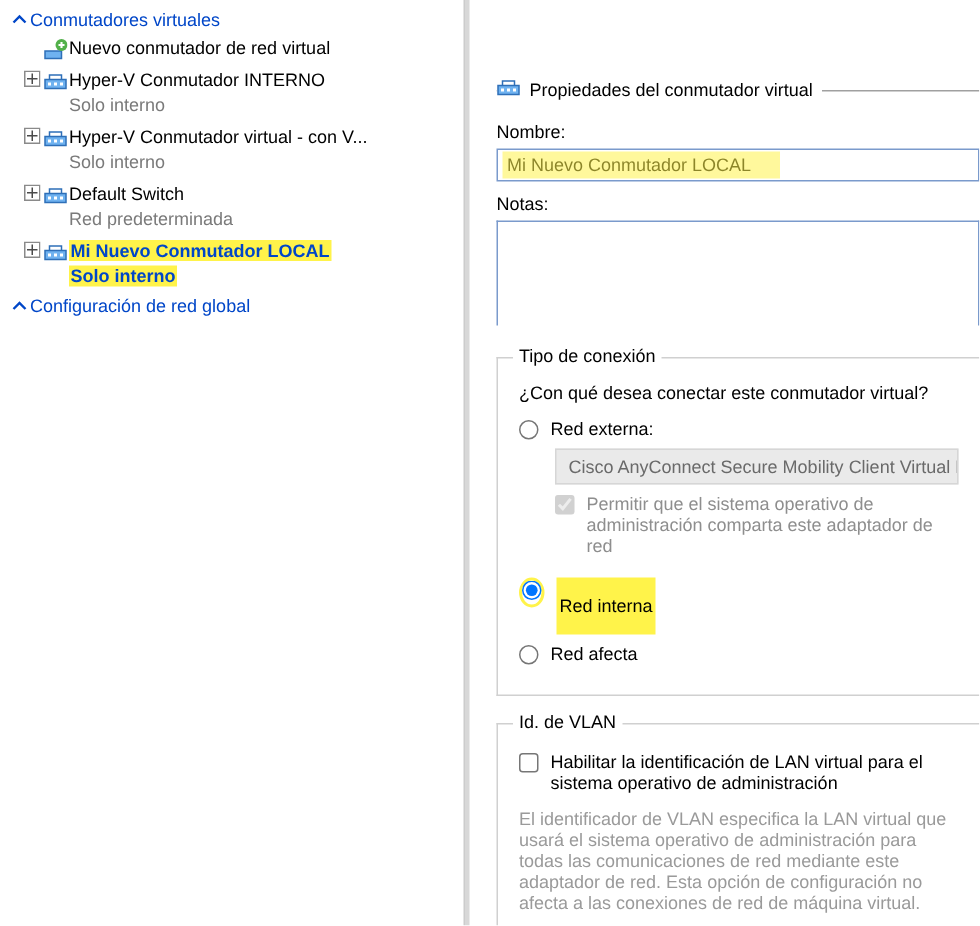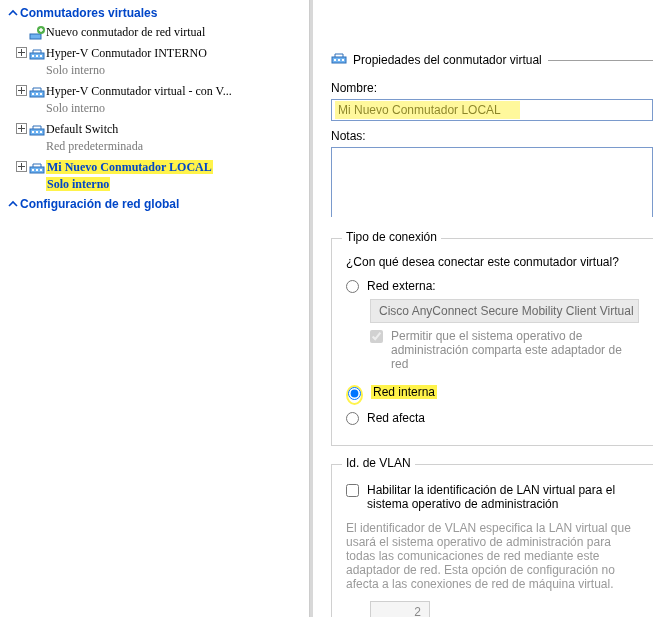--- a/index.html
+++ b/index.html
@@ -26,21 +26,21 @@
     overflow: hidden;
     position: relative;
     border-left: 3px solid #d8d8d8;
   }
   
   .tree-section-header {
     display: flex;
     align-items: center;
     padding: 2px 6px;
     color: #0046c8;
-    font-weight: bold;
+    font-weight: normal;
     cursor: pointer;
   }
   .chevron {
     width: 14px;
     display: inline-flex;
     align-items: center;
     justify-content: center;
   }
   .chevron svg { display:block; }
   .tree-item {
@@ -64,21 +64,20 @@
     flex: 0 0 18px;
     display: flex;
     align-items: center;
     justify-content: center;
     margin-top: 1px;
   }
   .tree-item .labels {
     flex: 1;
     min-width: 0;
     overflow: hidden;
-    font-family: Liberation Serif, serif;
   }
   .tree-item .title {
     white-space: nowrap;
     overflow: hidden;
     text-overflow: ellipsis;
   }
   .tree-item .sub {
     color: #7a7a7a;
     white-space: nowrap;
     overflow: hidden;
@@ -147,21 +146,21 @@
   .gb-question{ margin: 4px 0 10px 0;}
   .radio-row, .check-row {
     display: flex;
     align-items: flex-start;
     margin: 6px 0;
   }
   .radio-row input[type=radio], .check-row input[type=checkbox] {
     margin: 1px 8px 0 0;
   }
   .radio-row label, .check-row label { cursor: pointer; }
-  .radio-row.hl label { background:#fff34a; padding: 0 2px;}
+  .radio-row.hl label { background:#fff34a; padding: 12px 2px;}
   .radio-row.hl .radio-circle-hl{
     display:inline-block; border:2px solid #fff34a; border-radius:50%; padding:0px;
   }
   .combo-disabled {
     background: #eaeaea;
     border: 1px solid #d6d6d6;
     color: #6a6a6a;
     padding: 4px 8px;
     margin: 6px 0 6px 24px;
     white-space: nowrap;

